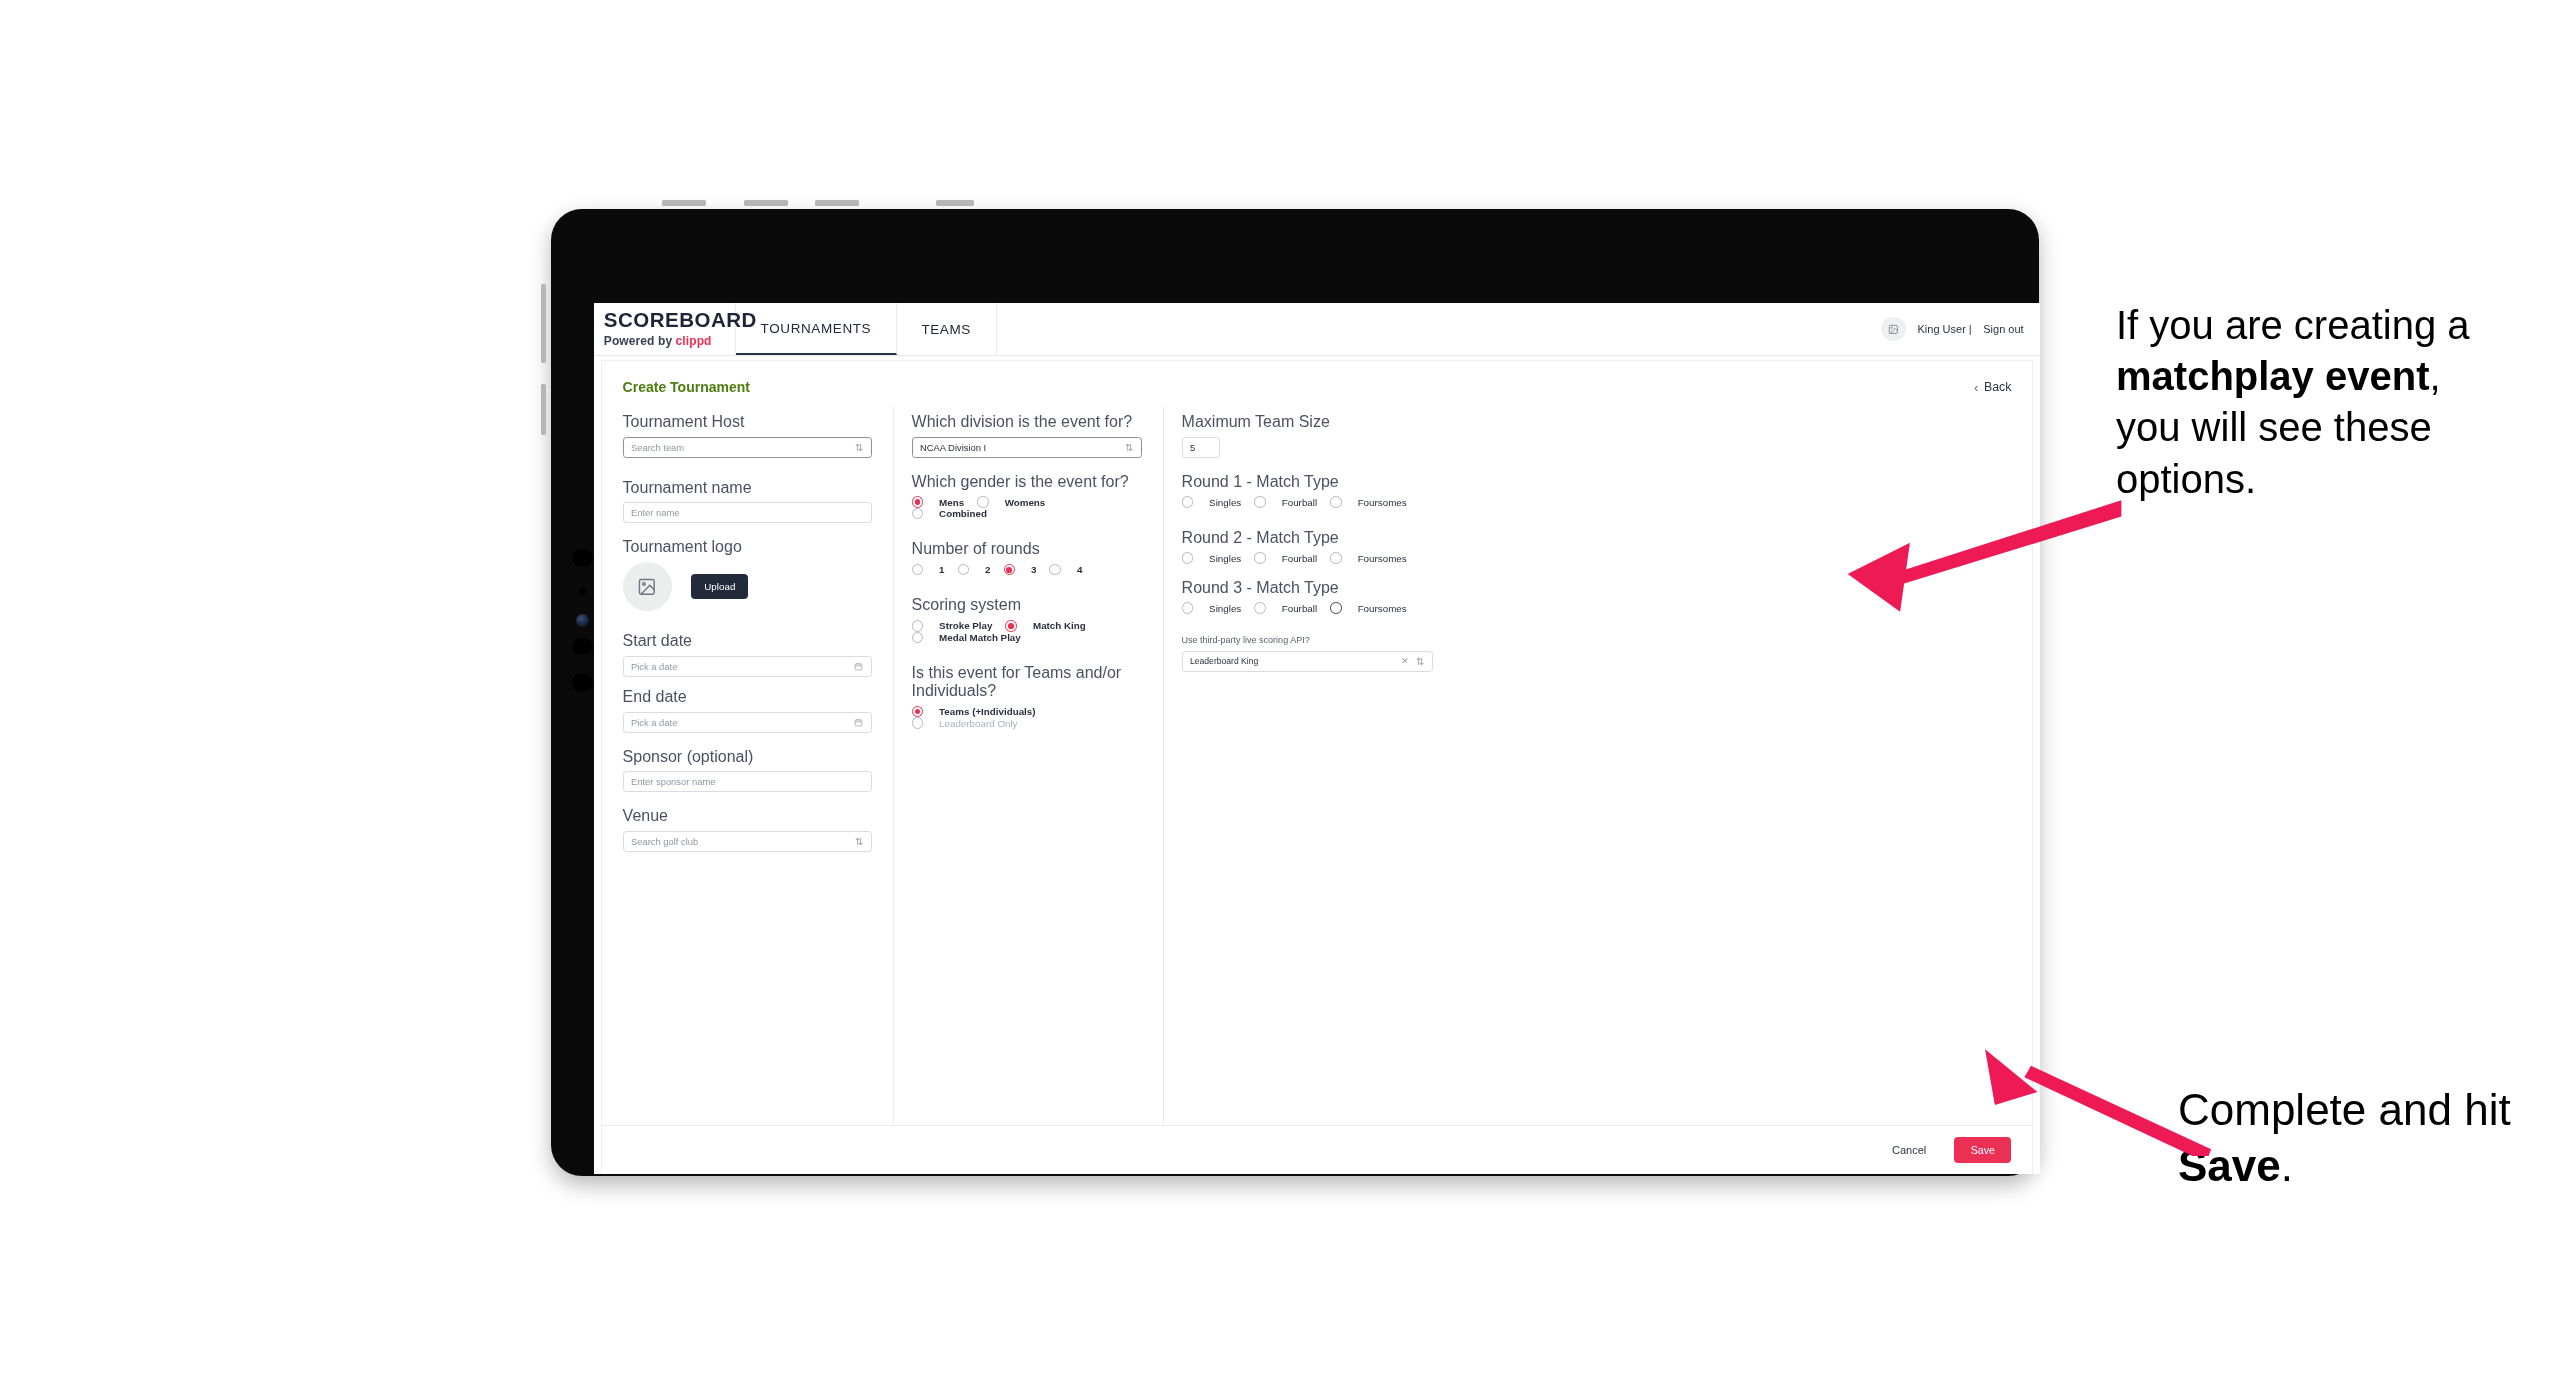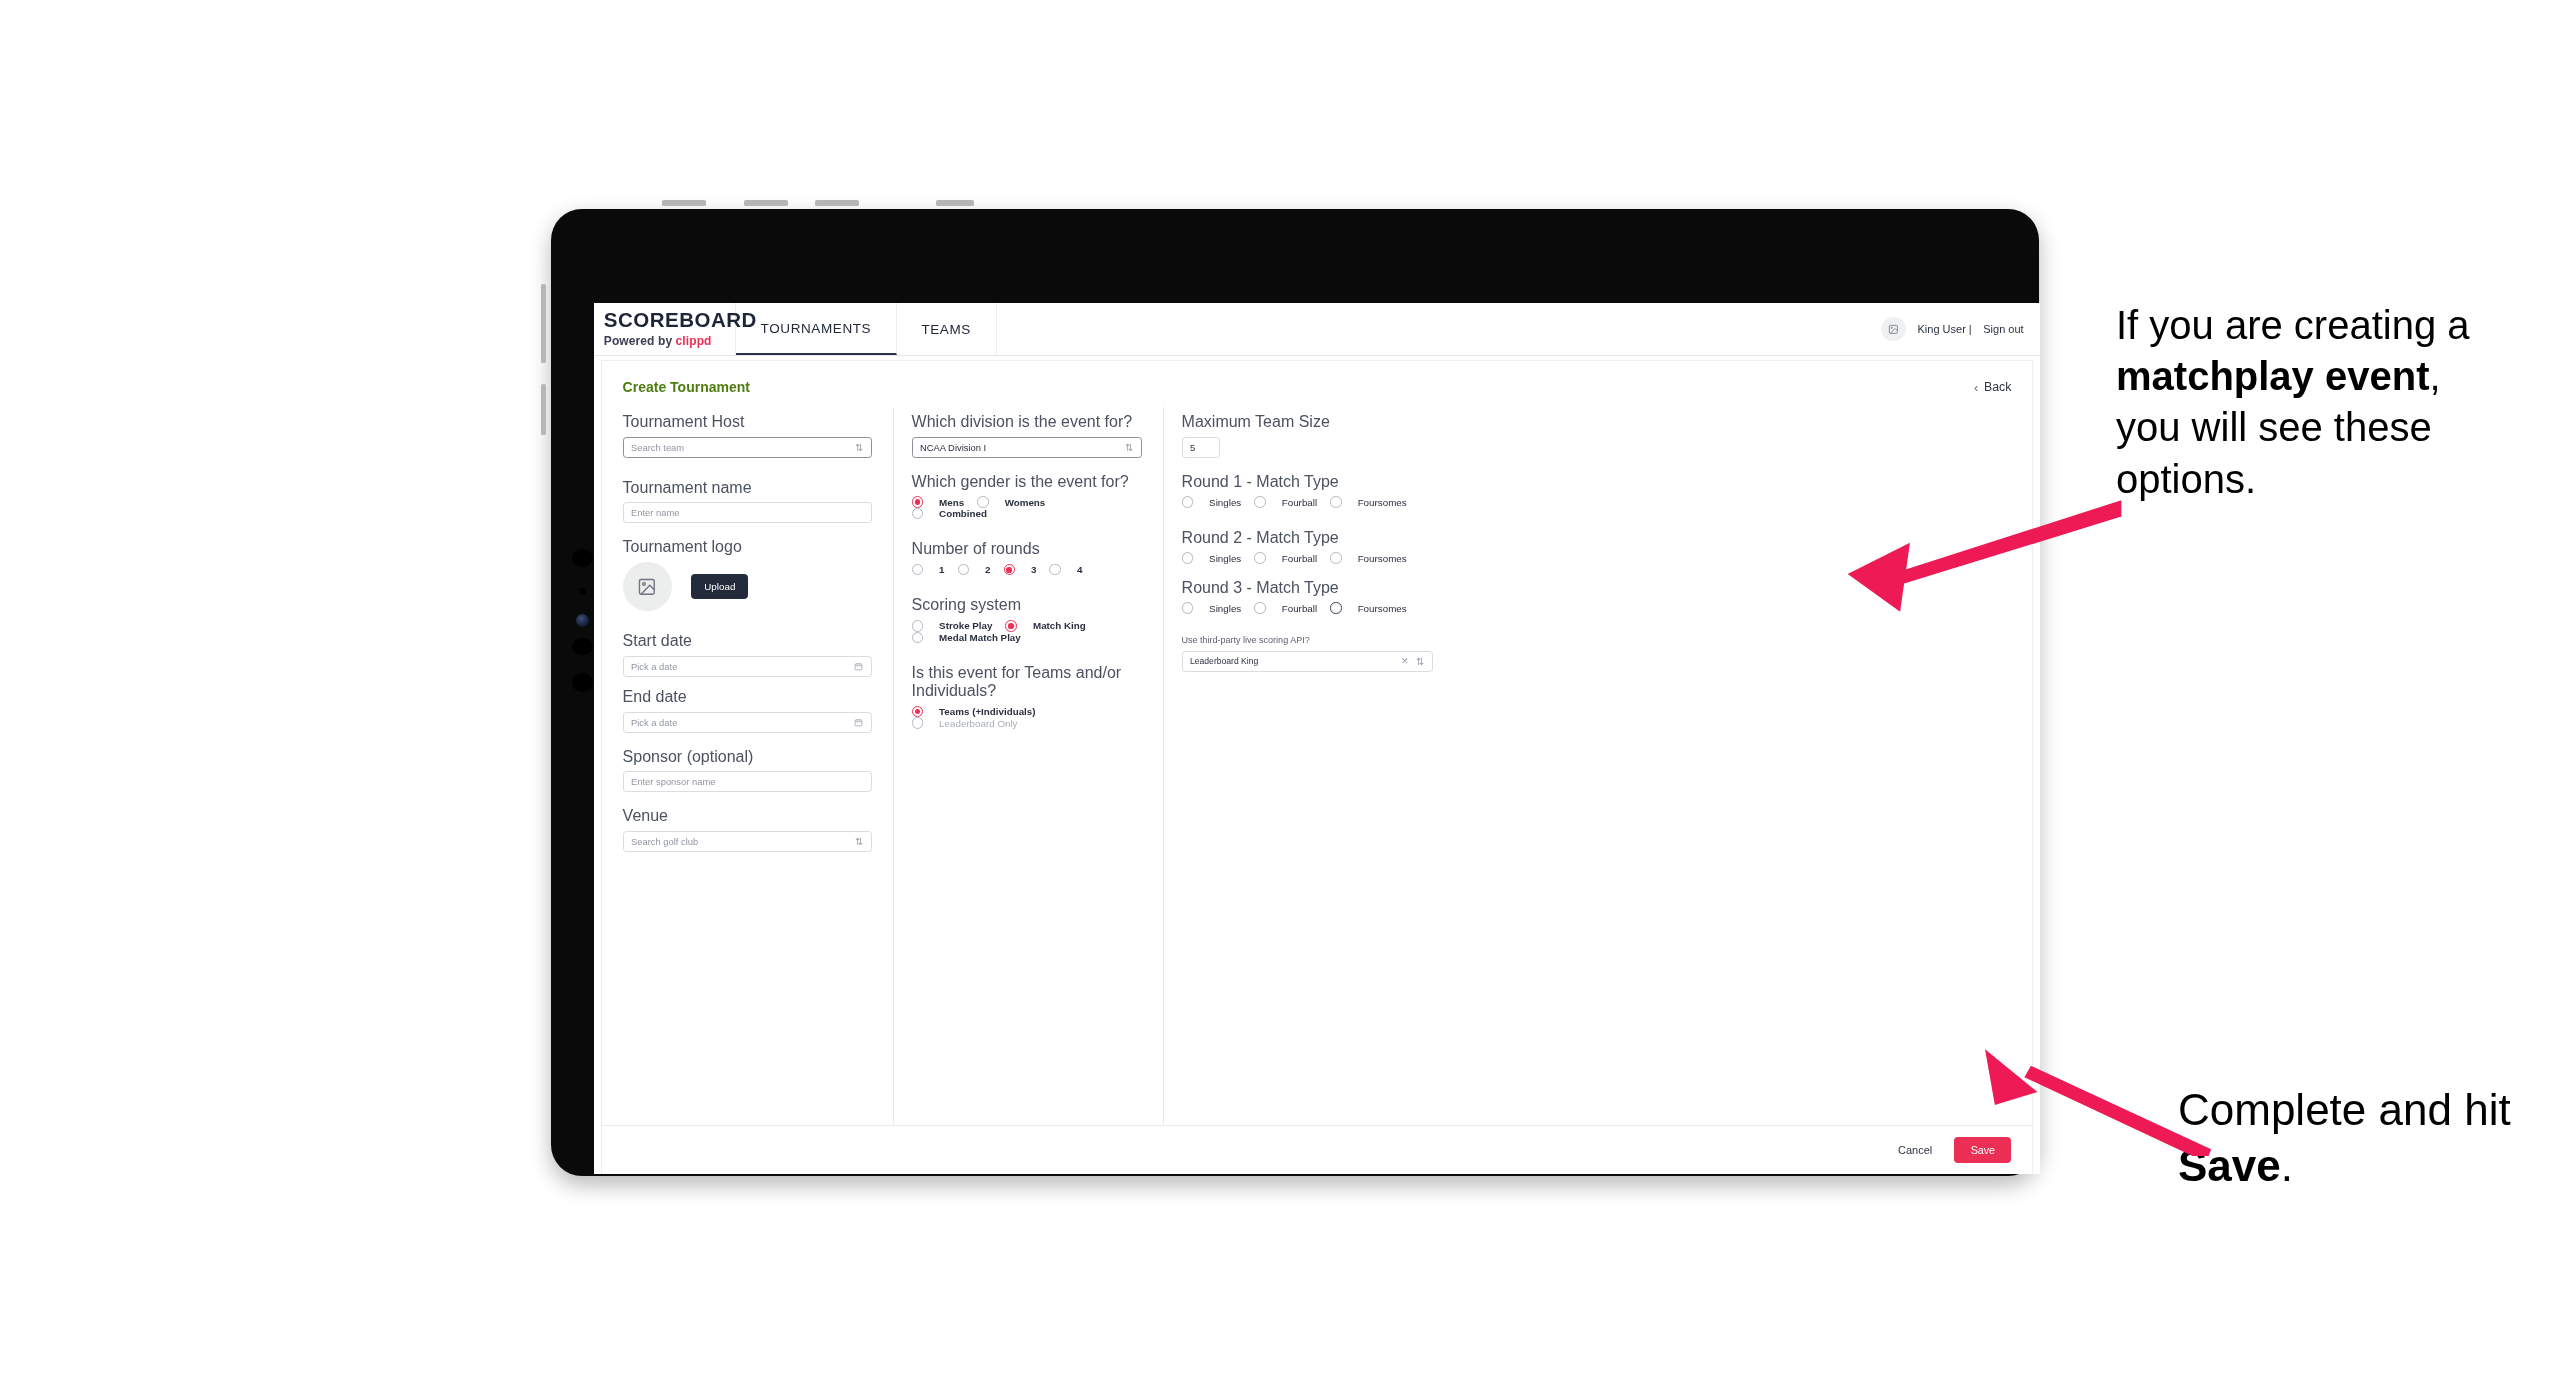--- a/index.html
+++ b/index.html
@@ -158,21 +158,21 @@
   .rlabel.b { font-weight:600; }
 
   .num-input { width: 38px; }
 
   .api-input { font-size: 8.6px; }
   .api-input .x { margin-right: 7.4px; color:#9aa0ad; font-size: 9px; }
 
   .footer {
     border-top: 0.8px solid #e9eaee;
     height: 48px; display:flex; align-items:center; justify-content:flex-end;
-    gap: 22px; padding-right: 21px;
+    gap: 28px; padding-right: 21px;
   }
   .cancel-btn { font-size: 11px; color:#2d3342; }
   .save-btn {
     background:#ec2f55; color:#fff; font-size: 10.7px;
     padding: 6.6px 16.4px; border-radius: 4.1px;
   }
 
   
   .anno {
     position:absolute;

